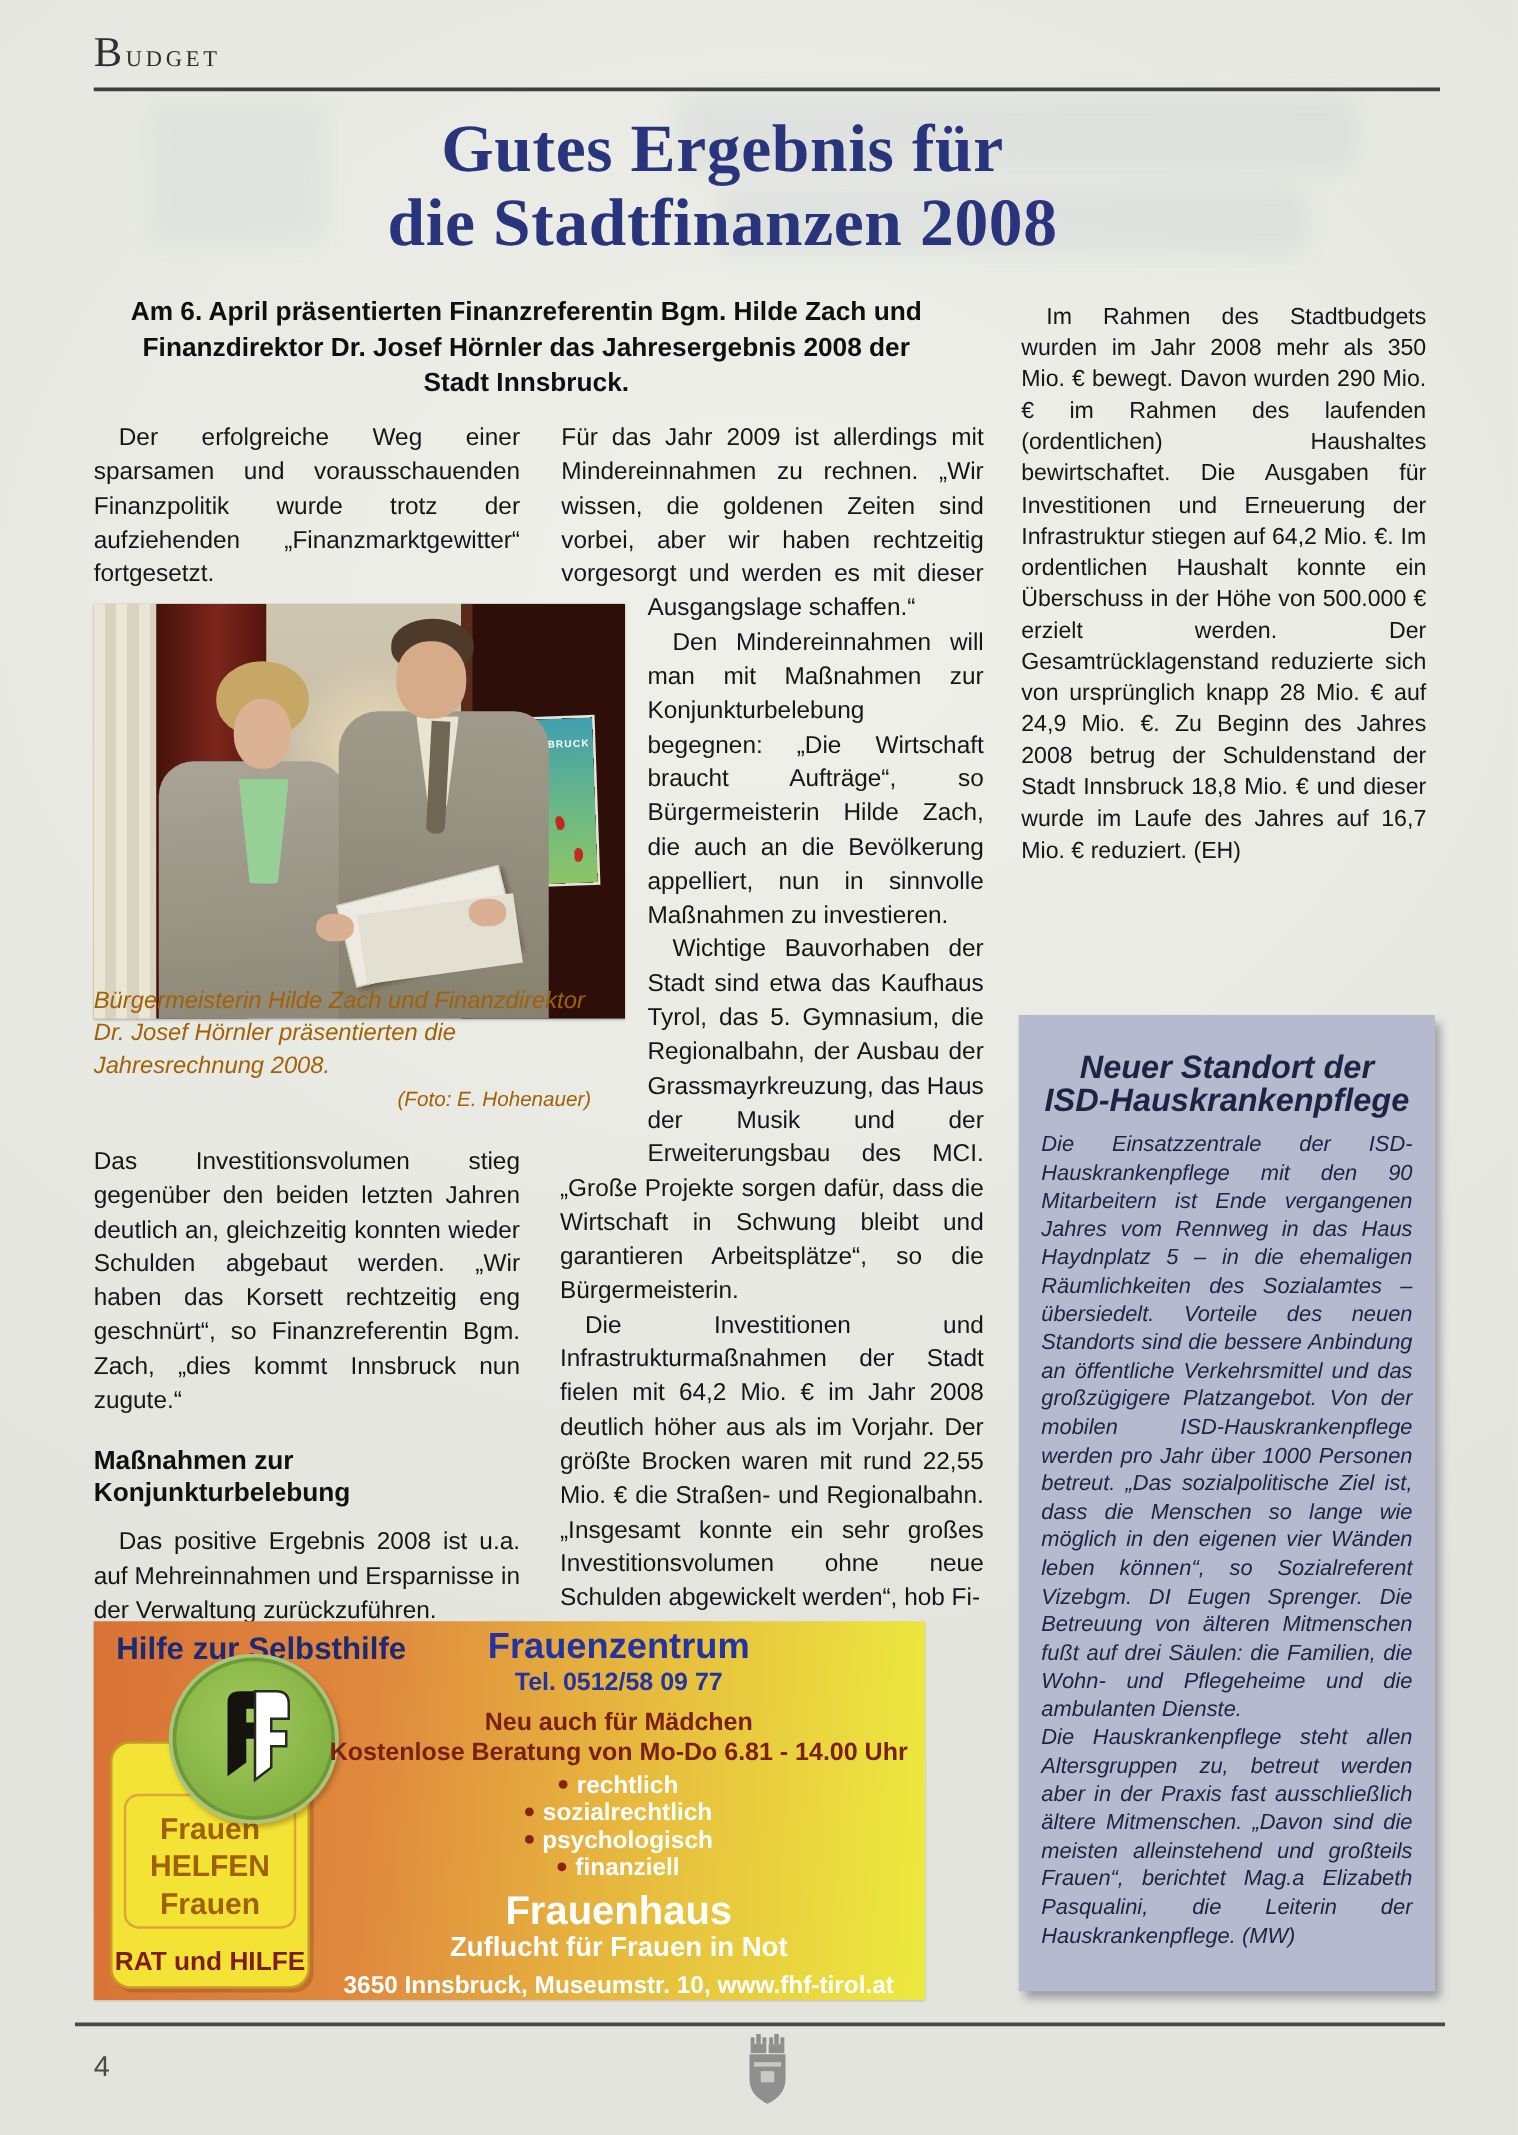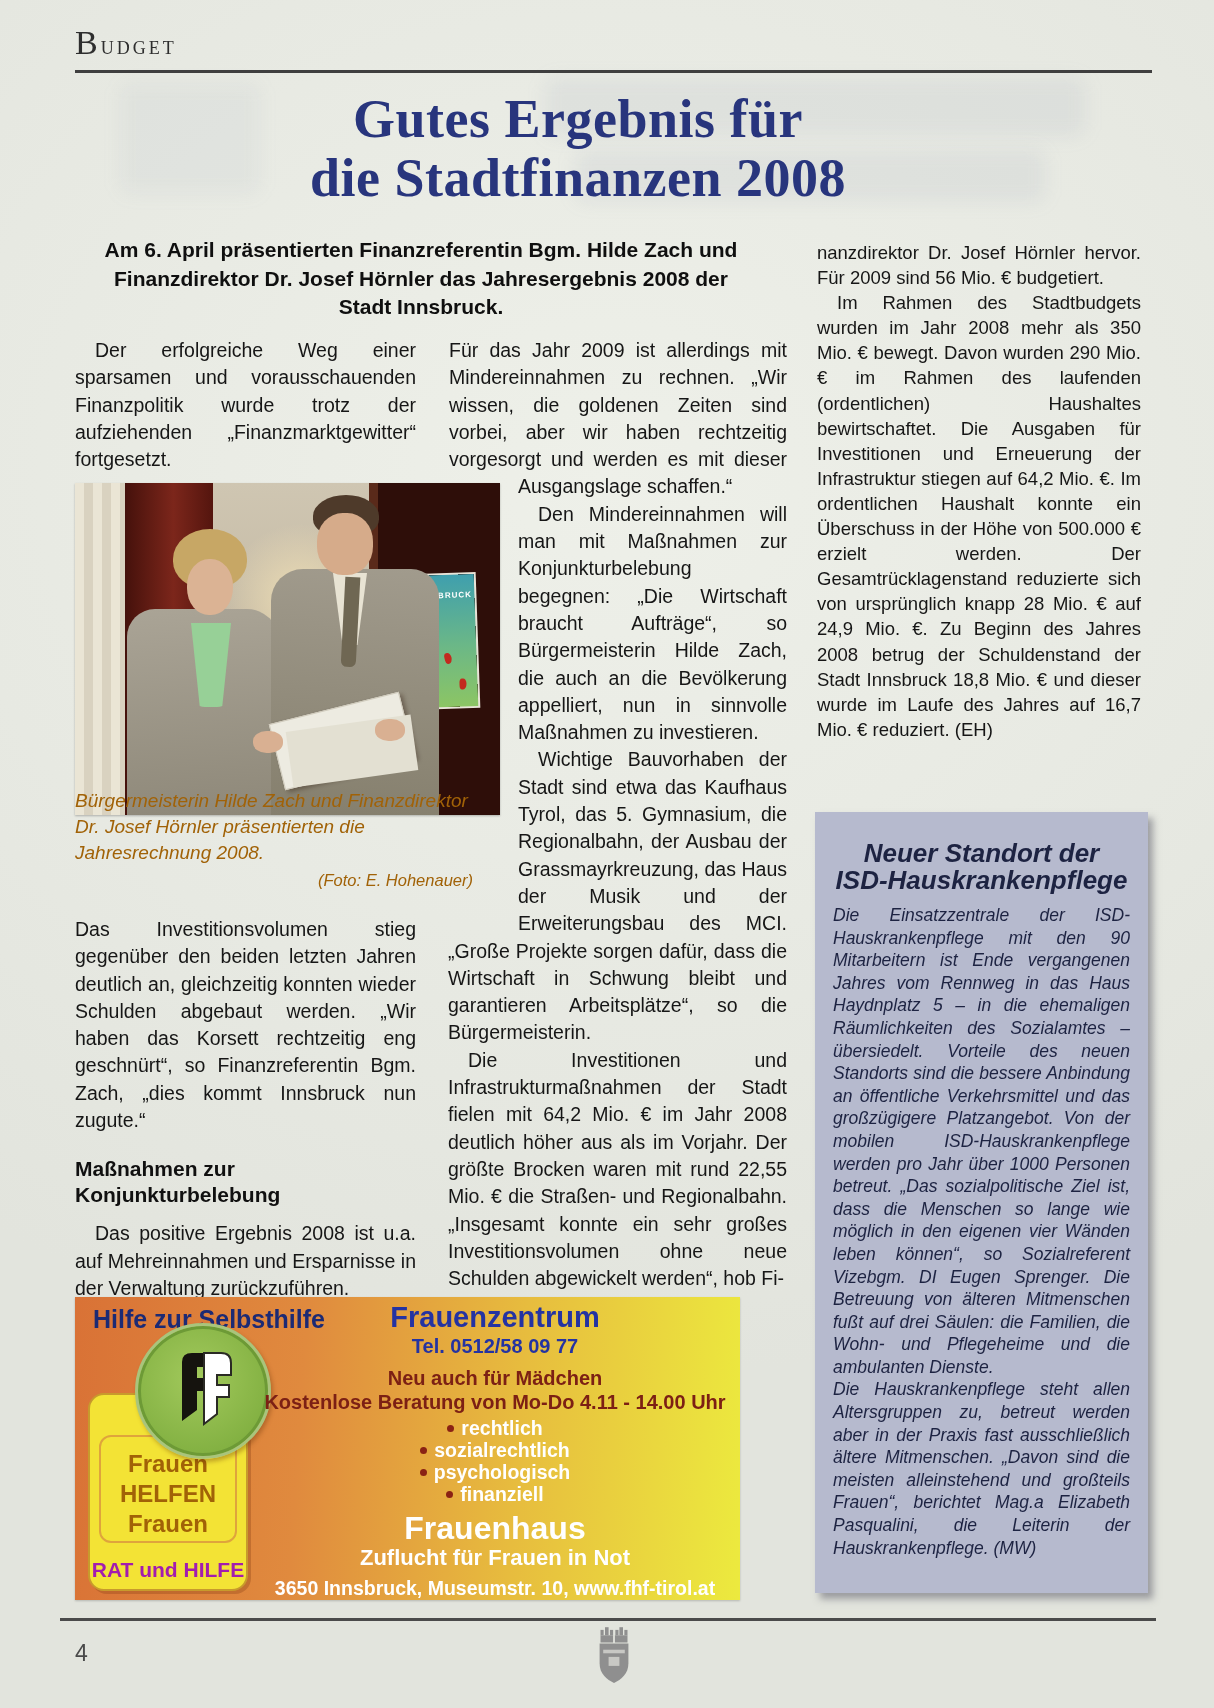--- a/index.html
+++ b/index.html
@@ -103,21 +103,21 @@
     box-shadow:0 1px 2px rgba(0,0,0,.2);}
   .ad-tagline{position:absolute;left:18px;top:8px;font-size:25px;font-weight:bold;color:#1c2a74;}
   .logo-box{position:absolute;left:13px;top:96px;width:160px;height:198px;background:#f3e335;
     border:2px solid #c89a2c;border-radius:16px;box-shadow:3px 3px 0 rgba(130,60,20,.3);
     box-sizing:border-box;}
   .logo-inner{position:absolute;left:9px;right:9px;top:40px;bottom:46px;
     border:2px solid #dfa43c;border-radius:12px;}
   .logo-lines{position:absolute;left:0;top:54px;width:100%;text-align:center;
     font-size:24px;line-height:30px;font-weight:bold;color:#a16207;}
   .logo-rat{position:absolute;left:0;bottom:7px;width:100%;text-align:center;
-    font-size:21px;font-weight:bold;color:#a21caf;}
+    font-size:21px;font-weight:bold;color:#7f1d1d;}
   .logo-circle{position:absolute;left:60px;top:26px;width:130px;height:130px;border-radius:50%;
     background:radial-gradient(circle at 45% 40%,#a2c95c 0%,#7fae3f 80%);
     border:3px solid #a9c47c;box-shadow:inset 0 0 0 3px #6d9a36, 2px 3px 4px rgba(100,50,10,.35);}
   .logo-circle svg{position:absolute;left:14px;top:10px;}
   .ad-right{position:absolute;left:185px;top:4px;width:470px;display:flex;
     flex-direction:column;align-items:center;text-align:center;}
   .ad-t1{font-size:29px;line-height:32px;font-weight:bold;color:#2433a2;}
   .ad-tel{font-size:20px;line-height:26px;font-weight:bold;color:#2433a2;}
   .ad-s1{margin-top:8px;font-size:20px;line-height:22px;font-weight:bold;color:#7c2014;}
   .ad-s2{margin-top:2px;font-size:20px;line-height:22px;font-weight:bold;color:#7c2014;}
@@ -158,21 +158,20 @@
 <div class="abs bodycol col-mid">
   <div class="sp-a"></div>
   <div class="sp-b"></div>
   <p>Für das Jahr 2009 ist allerdings mit Mindereinnahmen zu rechnen. „Wir wissen, die goldenen Zeiten sind vorbei, aber wir haben rechtzeitig vorgesorgt und werden es mit dieser Ausgangslage schaffen.“</p>
   <p class="ind">Den Mindereinnahmen will man mit Maßnahmen zur Konjunkturbelebung begegnen: „Die Wirtschaft braucht Aufträge“, so Bürgermeisterin Hilde Zach, die auch an die Bevölkerung appelliert, nun in sinnvolle Maßnahmen zu investieren.</p>
   <p class="ind">Wichtige Bauvorhaben der Stadt sind etwa das Kaufhaus Tyrol, das 5. Gymnasium, die Regionalbahn, der Ausbau der Grassmayrkreuzung, das Haus der Musik und der Erweiterungsbau des MCI. „Große Projekte sorgen dafür, dass die Wirtschaft in Schwung bleibt und garantieren Arbeitsplätze“, so die Bürgermeisterin.</p>
   <p class="ind">Die Investitionen und Infrastrukturmaßnahmen der Stadt fielen mit 64,2 Mio. € im Jahr 2008 deutlich höher aus als im Vorjahr. Der größte Brocken waren mit rund 22,55 Mio. € die Straßen- und Regionalbahn. „Insgesamt konnte ein sehr großes Investitionsvolumen ohne neue Schulden abgewickelt werden“, hob Fi-</p>
 </div>
 
 <div class="abs bodycol col-right">
-  <p>nanzdirektor Dr. Josef Hörnler hervor. Für 2009 sind 56 Mio. € budgetiert.</p>
   <p class="ind">Im Rahmen des Stadtbudgets wurden im Jahr 2008 mehr als 350 Mio. € bewegt. Davon wurden 290 Mio. € im Rahmen des laufenden (ordentlichen) Haushaltes bewirtschaftet. Die Ausgaben für Investitionen und Erneuerung der Infrastruktur stiegen auf 64,2 Mio. €. Im ordentlichen Haushalt konnte ein Überschuss in der Höhe von 500.000 € erzielt werden. Der Gesamtrücklagenstand reduzierte sich von ursprünglich knapp 28 Mio. € auf 24,9 Mio. €. Zu Beginn des Jahres 2008 betrug der Schuldenstand der Stadt Innsbruck 18,8 Mio. € und dieser wurde im Laufe des Jahres auf 16,7 Mio. € reduziert. (EH)</p>
 </div>
 
 <div class="abs photo">
   <div class="ph-window"></div>
   <div class="ph-curtain"></div>
   <div class="ph-glow"></div>
   <div class="ph-door"></div>
   <div class="ph-poster">
     <span class="ptxt">INNSBRUCK</span>
@@ -229,21 +228,21 @@
   <div class="logo-circle">
     <svg width="100" height="104" viewBox="0 0 100 100">
       <path fill="#15130e" d="M30 24 q0 -9 10 -9 h18 v14 h-13 v11 h15 v13 h-15 v19 l-15 11 z"></path>
       <path fill="#ffffff" stroke="#2a2a24" stroke-width="2" d="M52 15 h17 q10 0 10 10 v12 h-14 v10 h12 v12 h-12 v17 l-13 10 z"></path>
     </svg>
   </div>
   <div class="ad-right">
     <div class="ad-t1">Frauenzentrum</div>
     <div class="ad-tel">Tel. 0512/58 09 77</div>
     <div class="ad-s1">Neu auch für Mädchen</div>
-    <div class="ad-s2">Kostenlose Beratung von Mo-Do 4.11 - 14.00 Uhr</div>
+    <div class="ad-s2">Kostenlose Beratung von Mo-Do 6.81 - 14.00 Uhr</div>
     <ul class="ad-ul">
       <li><span class="dot"></span><span>rechtlich</span></li>
       <li><span class="dot"></span><span>sozialrechtlich</span></li>
       <li><span class="dot"></span><span>psychologisch</span></li>
       <li><span class="dot"></span><span>finanziell</span></li>
     </ul>
     <div class="ad-t2">Frauenhaus</div>
     <div class="ad-s3">Zuflucht für Frauen in Not</div>
     <div class="ad-addr">3650 Innsbruck, Museumstr. 10, www.fhf-tirol.at</div>
   </div>

